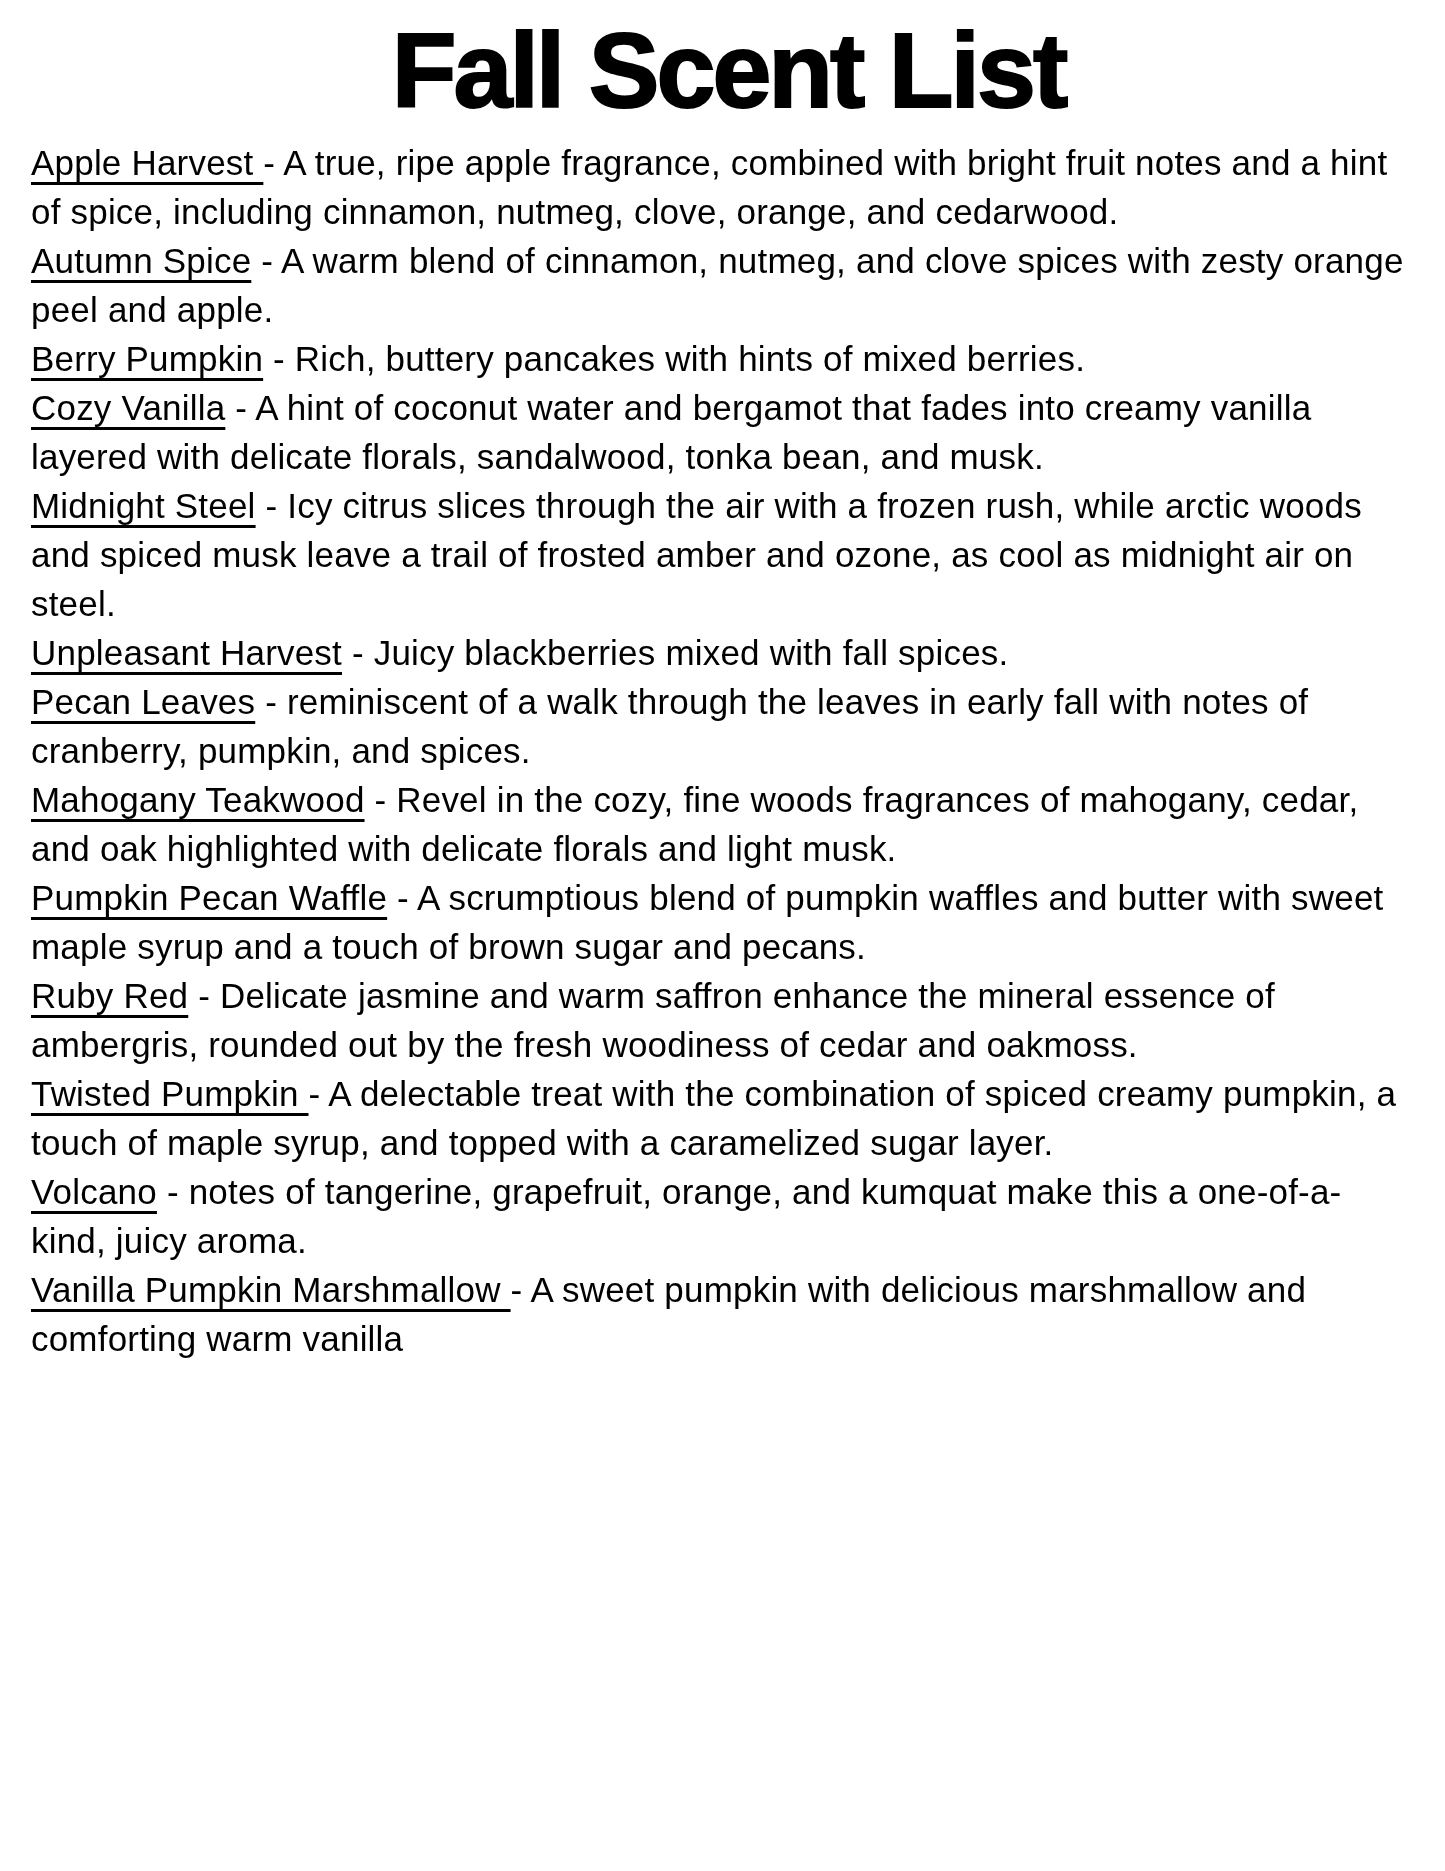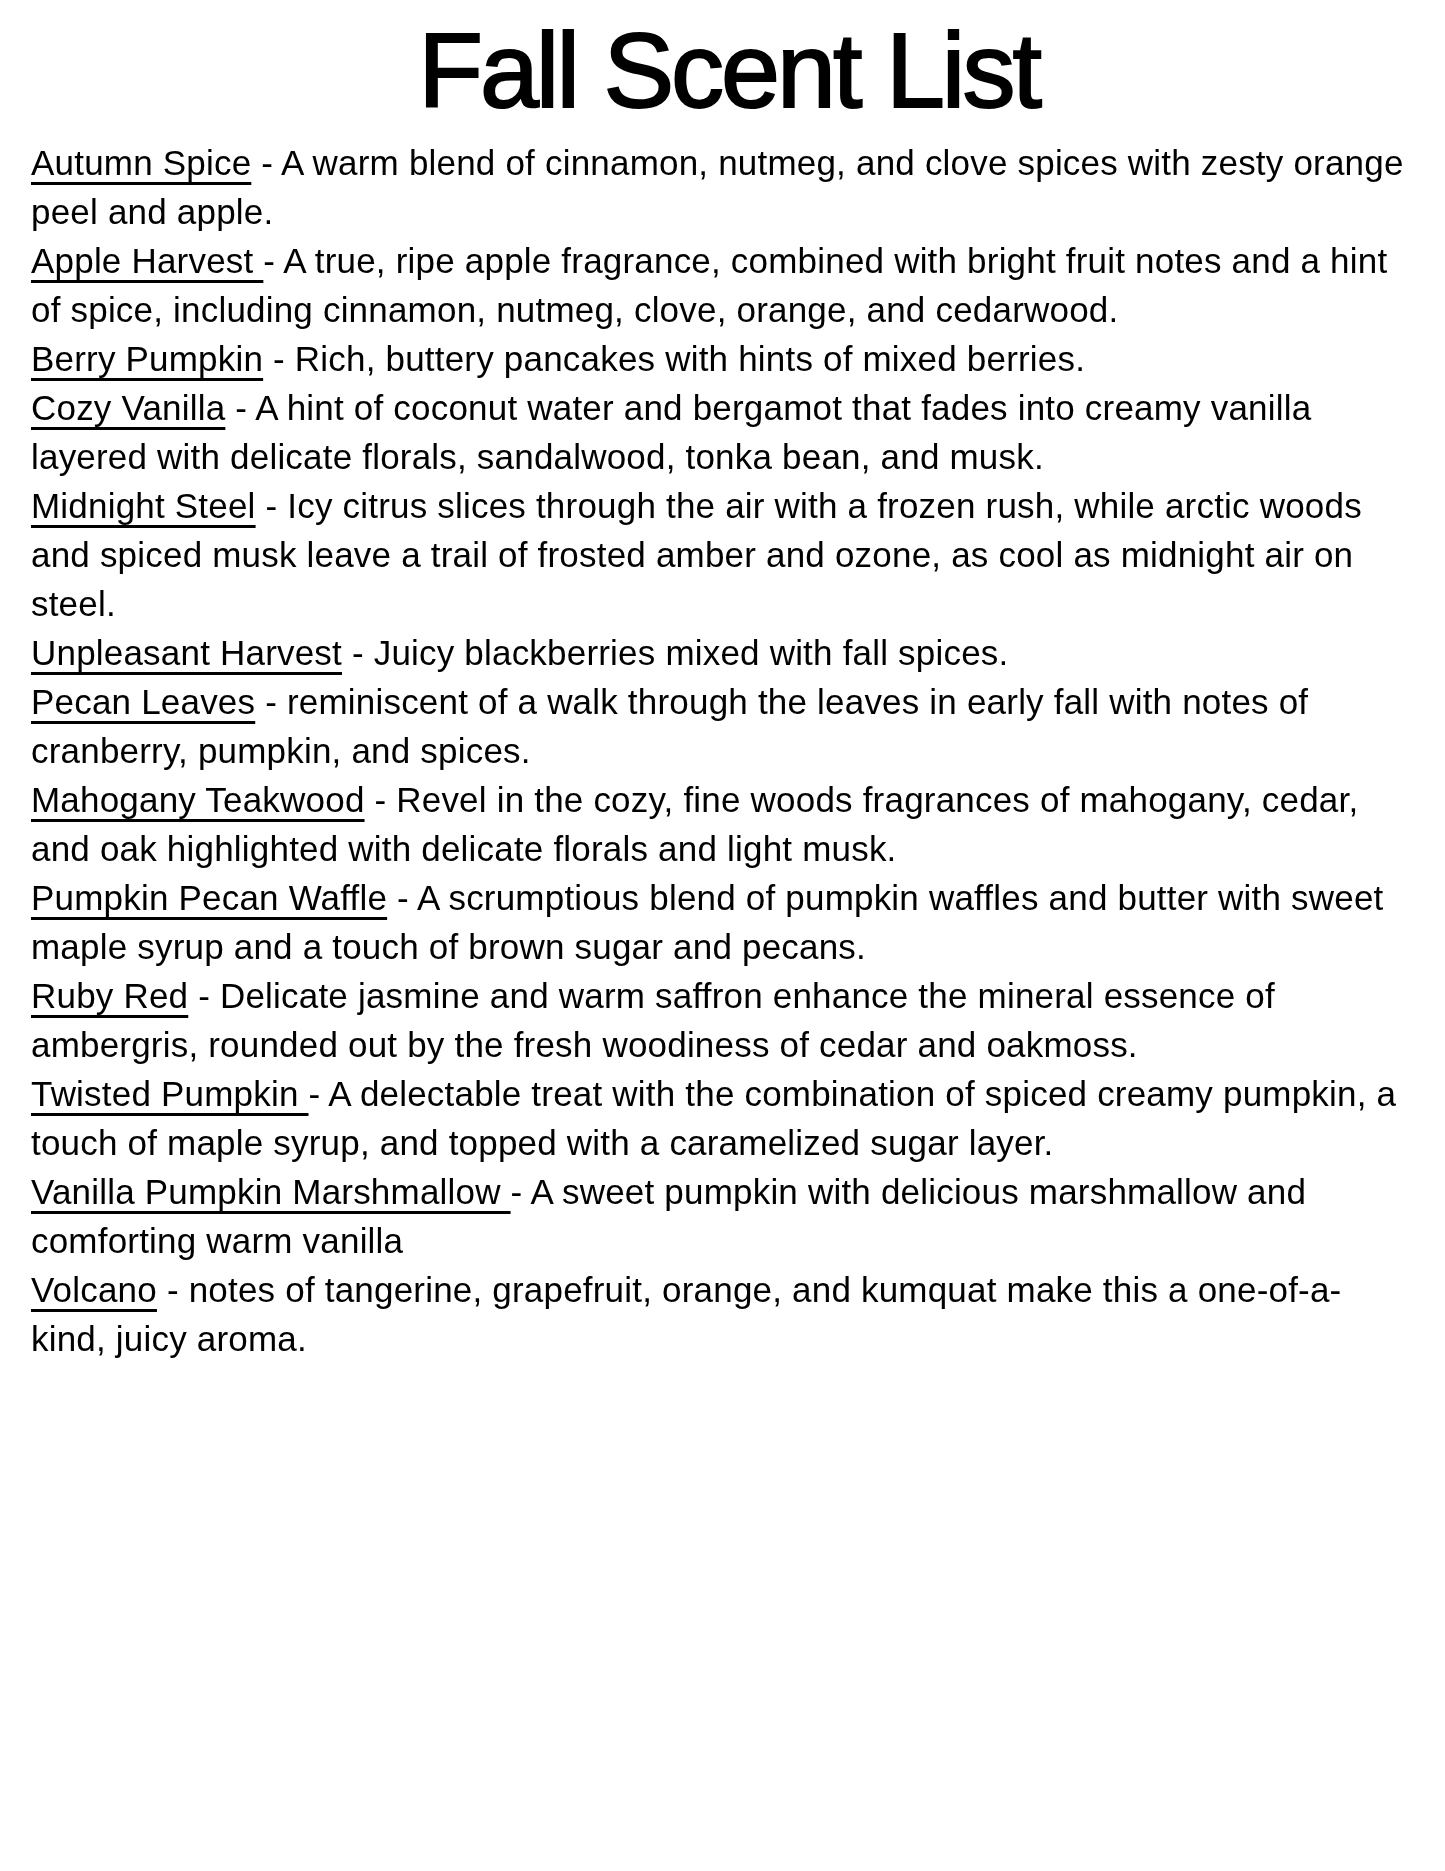--- a/index.html
+++ b/index.html
@@ -12,21 +12,21 @@
     background: #ffffff;
     color: #000000;
     font-family: "Liberation Sans", sans-serif;
     overflow: hidden;
   }
   .page-title {
     margin: 16px 0 14px 12px;
     text-align: center;
     font-size: 106px;
     line-height: 1.02;
-    font-weight: normal;
+    font-weight: bold;
     letter-spacing: -3px;
     -webkit-text-stroke: 2px #000000;
   }
   .scent-list {
     padding: 0 31px 40px 31px;
     font-size: 35px;
     line-height: 49px;
     letter-spacing: 0.2px;
   }
   .scent {
@@ -38,26 +38,26 @@
     text-underline-offset: 7px;
     text-decoration-skip-ink: none;
   }
 </style>
 </head>
 <body>
 
 <h1 class="page-title">Fall Scent List</h1>
 
 <div class="scent-list">
+    <p class="scent"><span class="scent-name">Apple Harvest&nbsp;</span><span>- </span><span>A true, ripe apple fragrance, combined with bright fruit notes and a hint of spice, including cinnamon, nutmeg, clove, orange, and cedarwood.</span></p>
     <p class="scent"><span class="scent-name">Autumn Spice</span><span> - </span><span>A warm blend of cinnamon, nutmeg, and clove spices with zesty orange peel and apple.</span></p>
-    <p class="scent"><span class="scent-name">Apple Harvest&nbsp;</span><span>- </span><span>A true, ripe apple fragrance, combined with bright fruit notes and a hint of spice, including cinnamon, nutmeg, clove, orange, and cedarwood.</span></p>
     <p class="scent"><span class="scent-name">Berry Pumpkin</span><span> - </span><span>Rich, buttery pancakes with hints of mixed berries.</span></p>
     <p class="scent"><span class="scent-name">Cozy Vanilla</span><span> - </span><span>A hint of coconut water and bergamot that fades into creamy vanilla layered with delicate florals, sandalwood, tonka bean, and musk.</span></p>
     <p class="scent"><span class="scent-name">Midnight Steel</span><span> - </span><span>Icy citrus slices through the air with a frozen rush, while arctic woods and spiced musk leave a trail of frosted amber and ozone, as cool as midnight air on steel.</span></p>
     <p class="scent"><span class="scent-name">Unpleasant Harvest</span><span> - </span><span>Juicy blackberries mixed with fall spices.</span></p>
     <p class="scent"><span class="scent-name">Pecan Leaves</span><span> - </span><span>reminiscent of a walk through the leaves in early fall with notes of cranberry, pumpkin, and spices.</span></p>
     <p class="scent"><span class="scent-name">Mahogany Teakwood</span><span> - </span><span>Revel in the cozy, fine woods fragrances of mahogany, cedar, and oak highlighted with delicate florals and light musk.</span></p>
     <p class="scent"><span class="scent-name">Pumpkin Pecan Waffle</span><span> - </span><span>A scrumptious blend of pumpkin waffles and butter with sweet maple syrup and a touch of brown sugar and pecans.</span></p>
     <p class="scent"><span class="scent-name">Ruby Red</span><span> - </span><span>Delicate jasmine and warm saffron enhance the mineral essence of ambergris, rounded out by the fresh woodiness of cedar and oakmoss.</span></p>
     <p class="scent"><span class="scent-name">Twisted Pumpkin&nbsp;</span><span>- </span><span>A delectable treat with the combination of spiced creamy pumpkin, a touch of maple syrup, and topped with a caramelized sugar layer.</span></p>
+    <p class="scent"><span class="scent-name">Volcano</span><span> - </span><span>notes of tangerine, grapefruit, orange, and kumquat make this a one-of-a-kind, juicy aroma.</span></p>
     <p class="scent"><span class="scent-name">Vanilla Pumpkin Marshmallow&nbsp;</span><span>- </span><span>A sweet pumpkin with delicious marshmallow and comforting warm vanilla</span></p>
-    <p class="scent"><span class="scent-name">Volcano</span><span> - </span><span>notes of tangerine, grapefruit, orange, and kumquat make this a one-of-a-kind, juicy aroma.</span></p>
   </div>
 
 </body></html>

